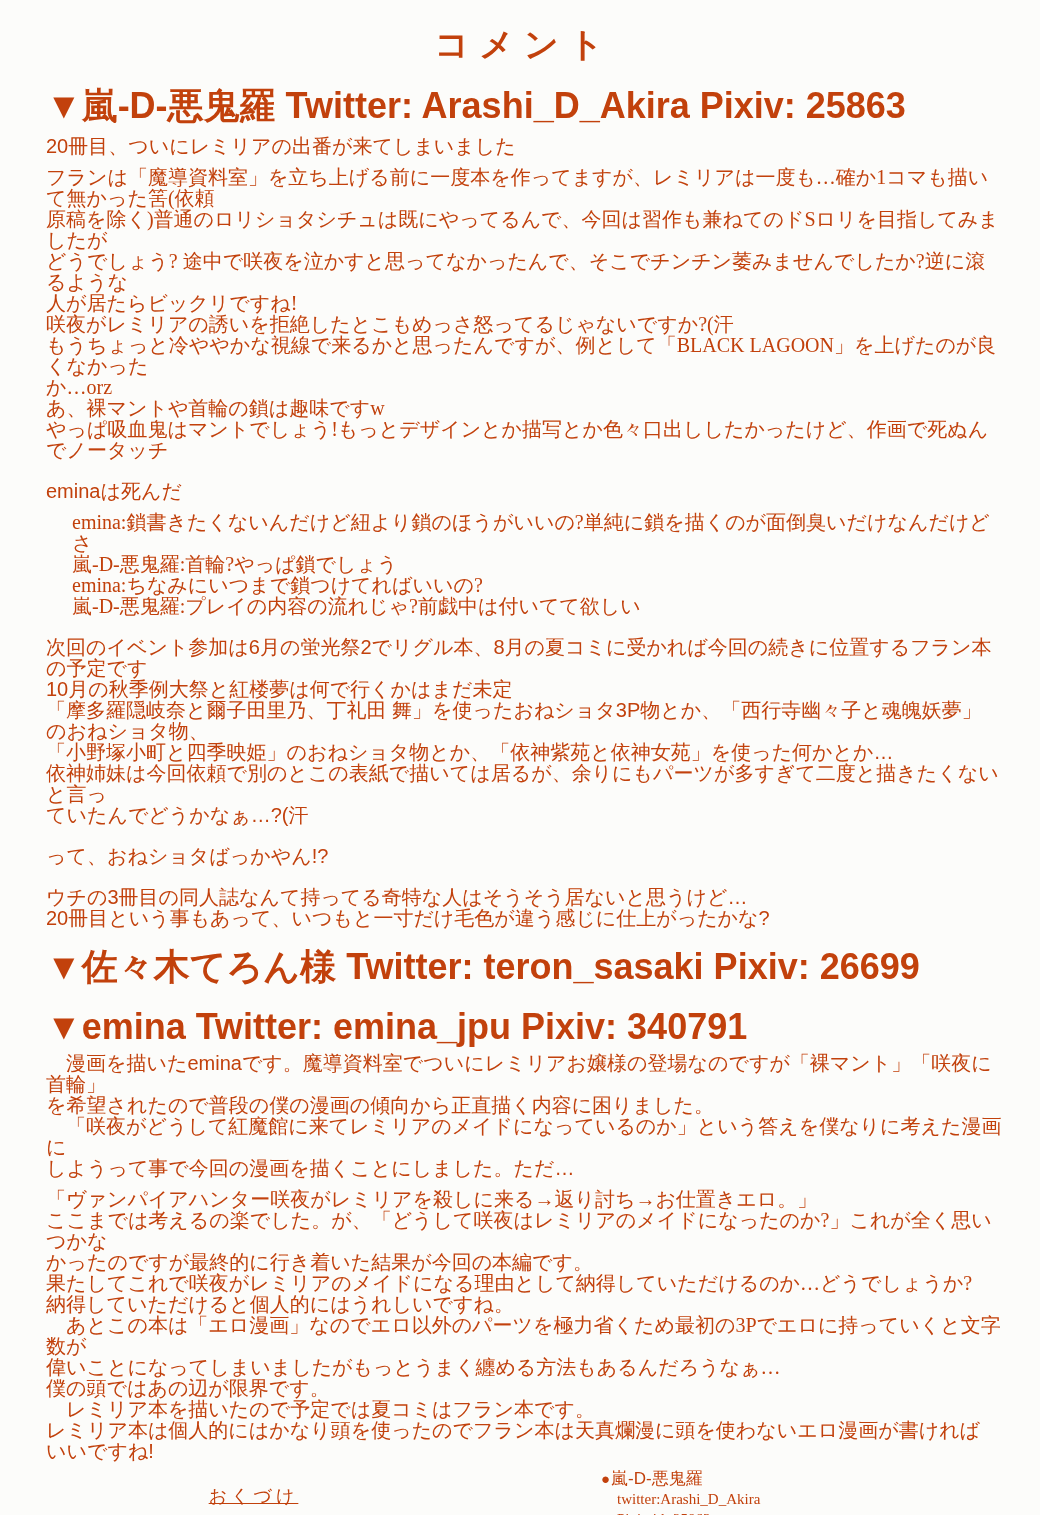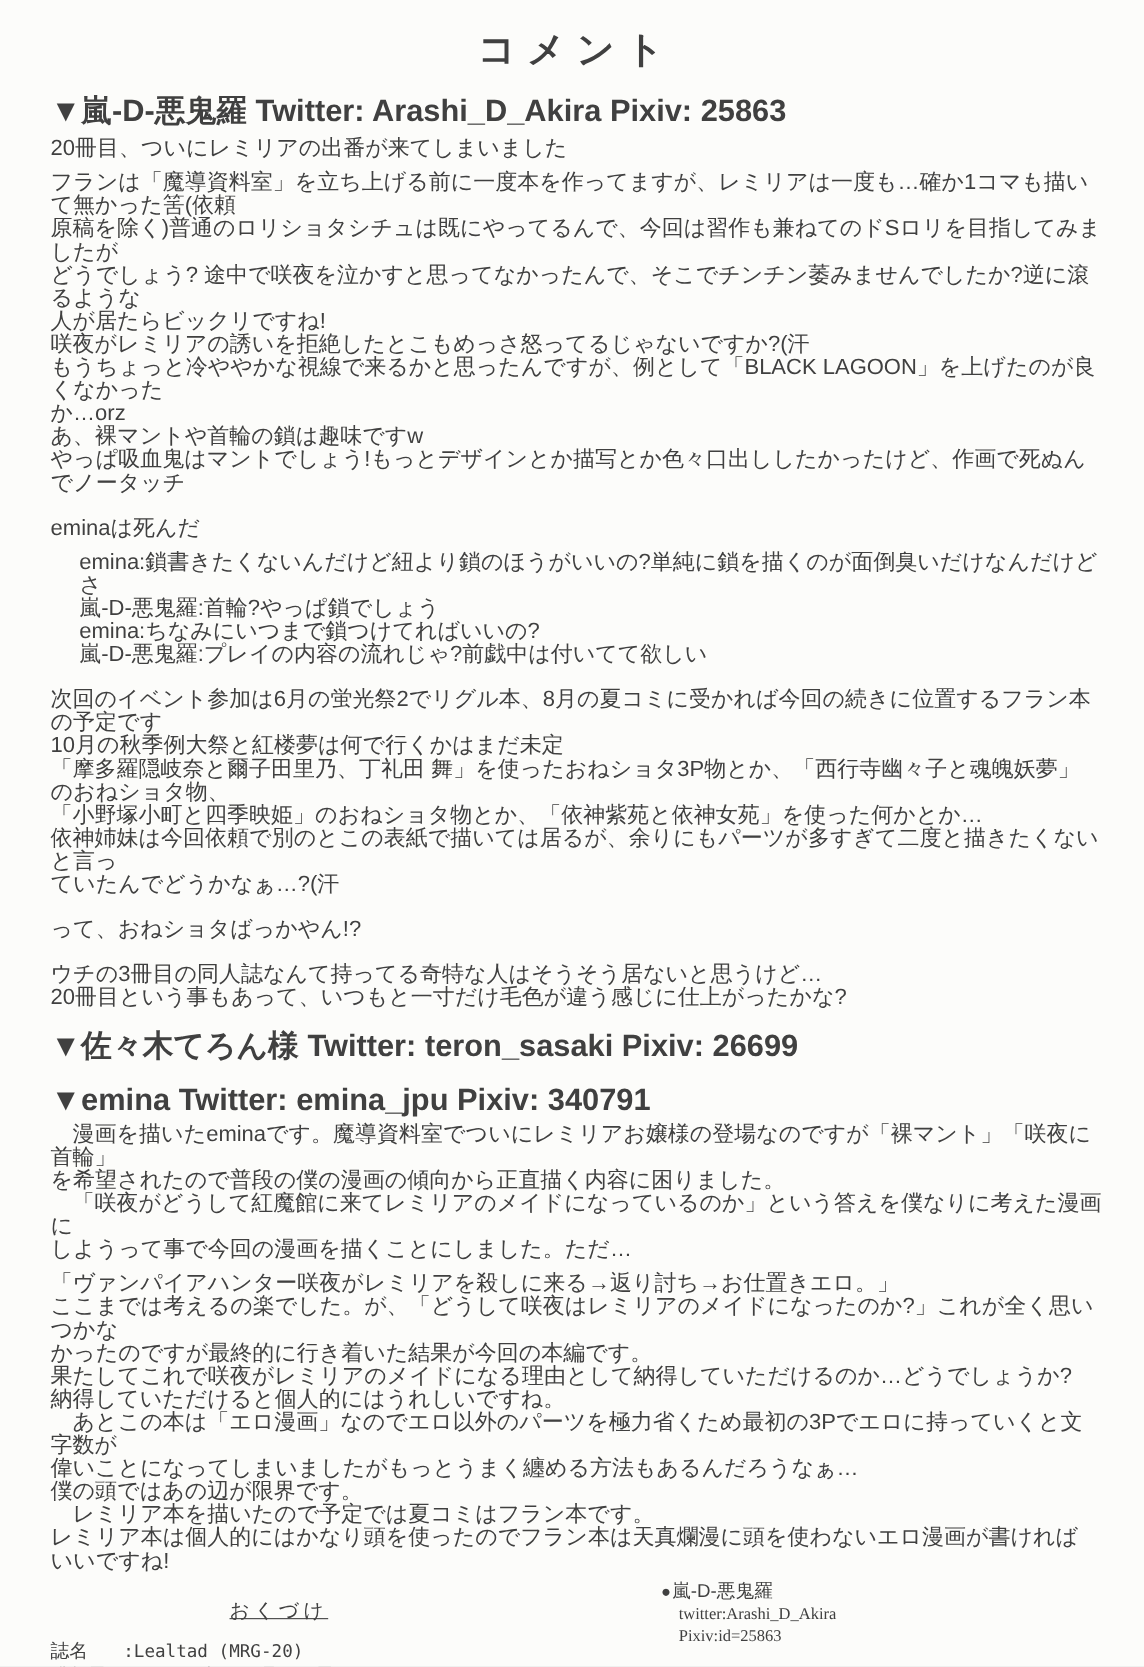--- a/index.html
+++ b/index.html
@@ -1,47 +1,47 @@
 <!DOCTYPE html>
 <html lang="ja"><head>
 <meta charset="utf-8">
 <style>
   html,body{margin:0;padding:0;background:#e8e8e6;}
   .page{
     position:relative;
     width:1040px;height:1515px;
     margin:0 auto;
     background:#fcfcfa;
-    color:#404040;
+    color:#c2410c;
     font-family:"Liberation Sans","DejaVu Sans",sans-serif;
     box-sizing:border-box;
     padding:22px 38px 0 46px;
     overflow:hidden;
   }
   .title{
     text-align:center;
     font-size:34px;
     font-weight:700;
     letter-spacing:10px;
     margin:0 0 10px 0;
   }
   h2.sec-header{
-    font-size:28px;
+    font-size:36px;
     font-weight:700;
     margin:14px 0 5px 0;
     letter-spacing:0px;
     white-space:nowrap;
   }
   .body{
     font-size:20px;
     line-height:21px;
     margin:0;
     white-space:pre-line;
   }
-  .gap{margin-top:10px;}
+  .gap{margin-top:10px;font-family:Liberation Serif, serif;}
   .biggap{margin-top:20px;}
   .indent{padding-left:26px;}
   .bottom{
     display:flex;
     margin-top:6px;
   }
   .colophon{
     flex:0 0 555px;
     box-sizing:border-box;
     padding-top:16px;

